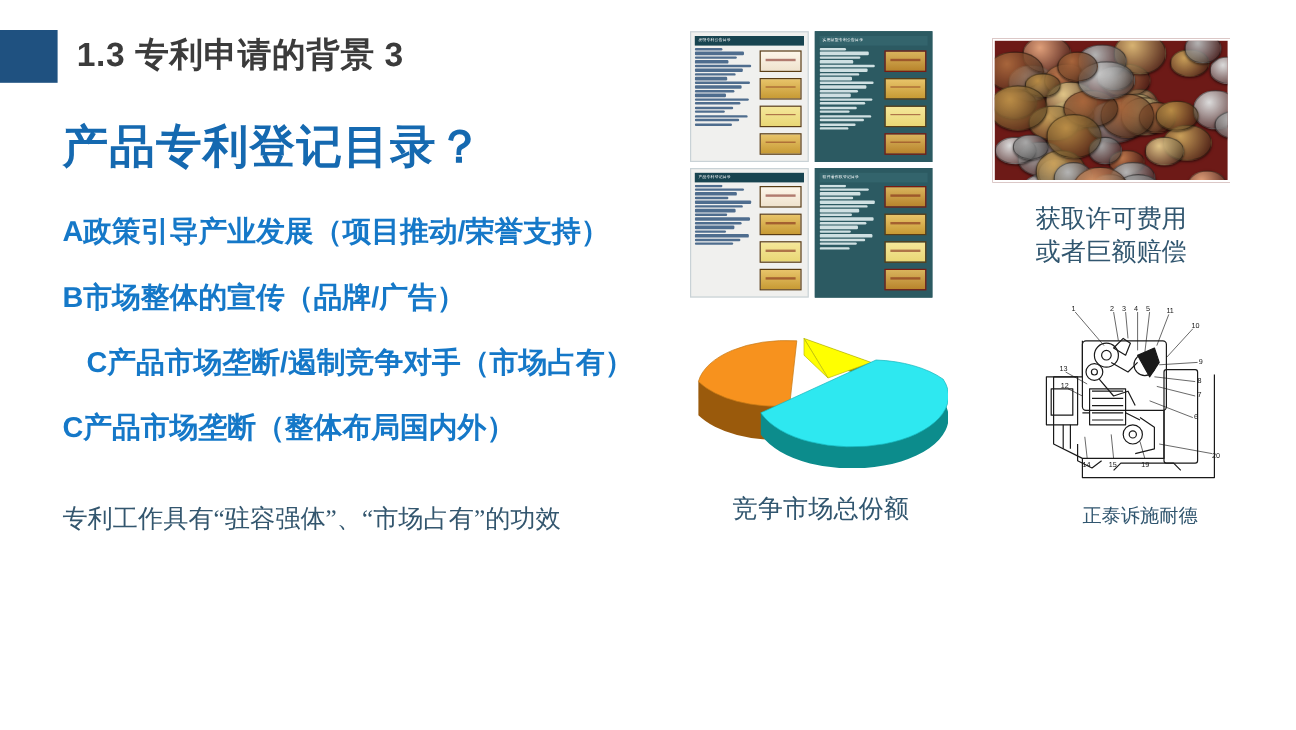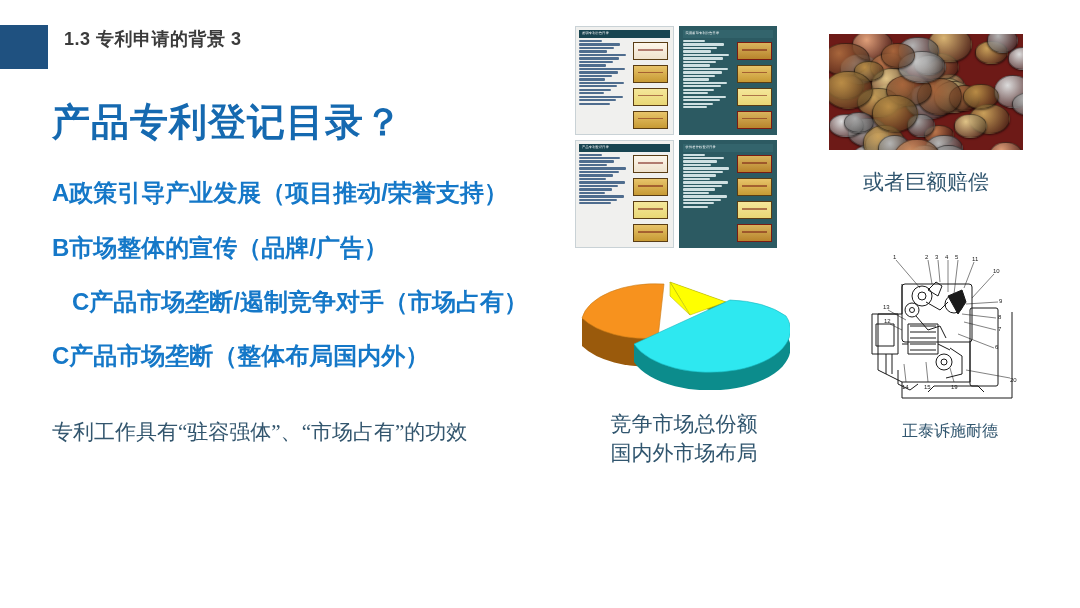--- a/index.html
+++ b/index.html
@@ -18,21 +18,21 @@
   
   #title-marker {
     position: absolute;
     left: 0; top: 25px;
     width: 48px; height: 44px;
     background: #1f5180;
   }
   #slide-title {
     position: absolute;
     left: 64px; top: 27px;
-    font-size: 18px;
+    font-size: 28px;
     font-weight: bold;
     color: #3b3b3b;
     letter-spacing: 0.5px;
     white-space: nowrap;
   }
 
   
   #headline {
     position: absolute;
     left: 52px; top: 97px;
@@ -406,20 +406,21 @@
     <div class="coin" style="width: 33.273px; height: 20.8581px; left: 0.117627px; top: 80.4703px; background: radial-gradient(circle at 35% 30%, rgb(220, 220, 220), rgba(0, 0, 0, 0.45)); border: 1px solid rgba(0, 0, 0, 0.35);"></div>
     <div class="coin" style="width: 45.8047px; height: 29.5996px; left: 68.9808px; top: 17.233px; background: radial-gradient(circle at 35% 30%, rgb(200, 200, 200), rgba(0, 0, 0, 0.45)); border: 1px solid rgba(0, 0, 0, 0.35);"></div>
     <div class="coin" style="width: 28.7994px; height: 23.1006px; left: 158.214px; top: -6.46729px; background: radial-gradient(circle at 35% 30%, rgb(180, 180, 180), rgba(0, 0, 0, 0.45)); border: 1px solid rgba(0, 0, 0, 0.35);"></div>
     <div class="coin" style="width: 33.5904px; height: 22.7722px; left: 134.485px; top: 50.0362px; background: radial-gradient(circle at 35% 30%, rgb(185, 140, 70), rgba(0, 0, 0, 0.45)); border: 1px solid rgba(0, 0, 0, 0.35);"></div>
     <div class="coin" style="width: 45.511px; height: 39.0027px; left: 64.4592px; top: 105.41px; background: radial-gradient(circle at 35% 30%, rgb(208, 143, 98), rgba(0, 0, 0, 0.45)); border: 1px solid rgba(0, 0, 0, 0.35);"></div>
     <div class="coin" style="width: 27.8946px; height: 18.7627px; left: 14.8038px; top: 78.3208px; background: radial-gradient(circle at 35% 30%, rgb(168, 168, 168), rgba(0, 0, 0, 0.45)); border: 1px solid rgba(0, 0, 0, 0.35);"></div>
     <div class="coin" style="width: 32.0745px; height: 22.7141px; left: 52.1855px; top: 9.43538px; background: radial-gradient(circle at 35% 30%, rgb(168, 102, 60), rgba(0, 0, 0, 0.45)); border: 1px solid rgba(0, 0, 0, 0.35);"></div>
     <div class="coin" style="width: 43.384px; height: 34.5747px; left: 43.2709px; top: 61.4203px; background: radial-gradient(circle at 35% 30%, rgb(185, 140, 70), rgba(0, 0, 0, 0.45)); border: 1px solid rgba(0, 0, 0, 0.35);"></div>
   </div>
 <div id="coins-caption">
+  <div>获取许可费用</div>
   <div>或者巨额赔偿</div>
 </div>
 
 <div id="pie-figure">
   <svg viewBox="0 0 212 118" width="212" height="118">
 
     <g>
       <path d="M 4 46 L 4 74 A 74 40 0 0 0 80 94 L 80 66 Z" fill="#9a5a0c"></path>
       <path d="M 86 12 A 74 40 0 0 0 4 46 A 74 40 0 0 0 80 66 Z" fill="#f7921e" stroke="#c77a18" stroke-width="0.6"></path>
     </g>
@@ -431,21 +432,20 @@
     </g>
 
     <g>
       <path d="M 56 72 L 56 90 A 76 40 0 0 0 208 62 L 208 44 Z" fill="#0c8c8c"></path>
       <path d="M 152 28 A 76 40 0 0 1 208 44 A 76 40 0 0 1 56 72 Z" fill="#2ee8f0" stroke="#19b6bd" stroke-width="0.6"></path>
     </g>
   </svg>
 </div>
 <div id="pie-caption">
   <div>竞争市场总份额</div>
-  <div>国内外市场布局</div>
 </div>
 
 <div id="patent-figure">
   <svg viewBox="0 0 176 152" width="176" height="152">
     <g fill="none" stroke="#1a1a1a" stroke-width="1" stroke-linejoin="round">
 
       <rect x="40" y="32" width="70" height="58" rx="3"></rect>
       <rect x="108" y="56" width="28" height="78" rx="2"></rect>
       <path d="M16 62 L16 118 L40 130 L108 130 L108 90"></path>
       <path d="M16 62 L40 62 L40 32"></path>

